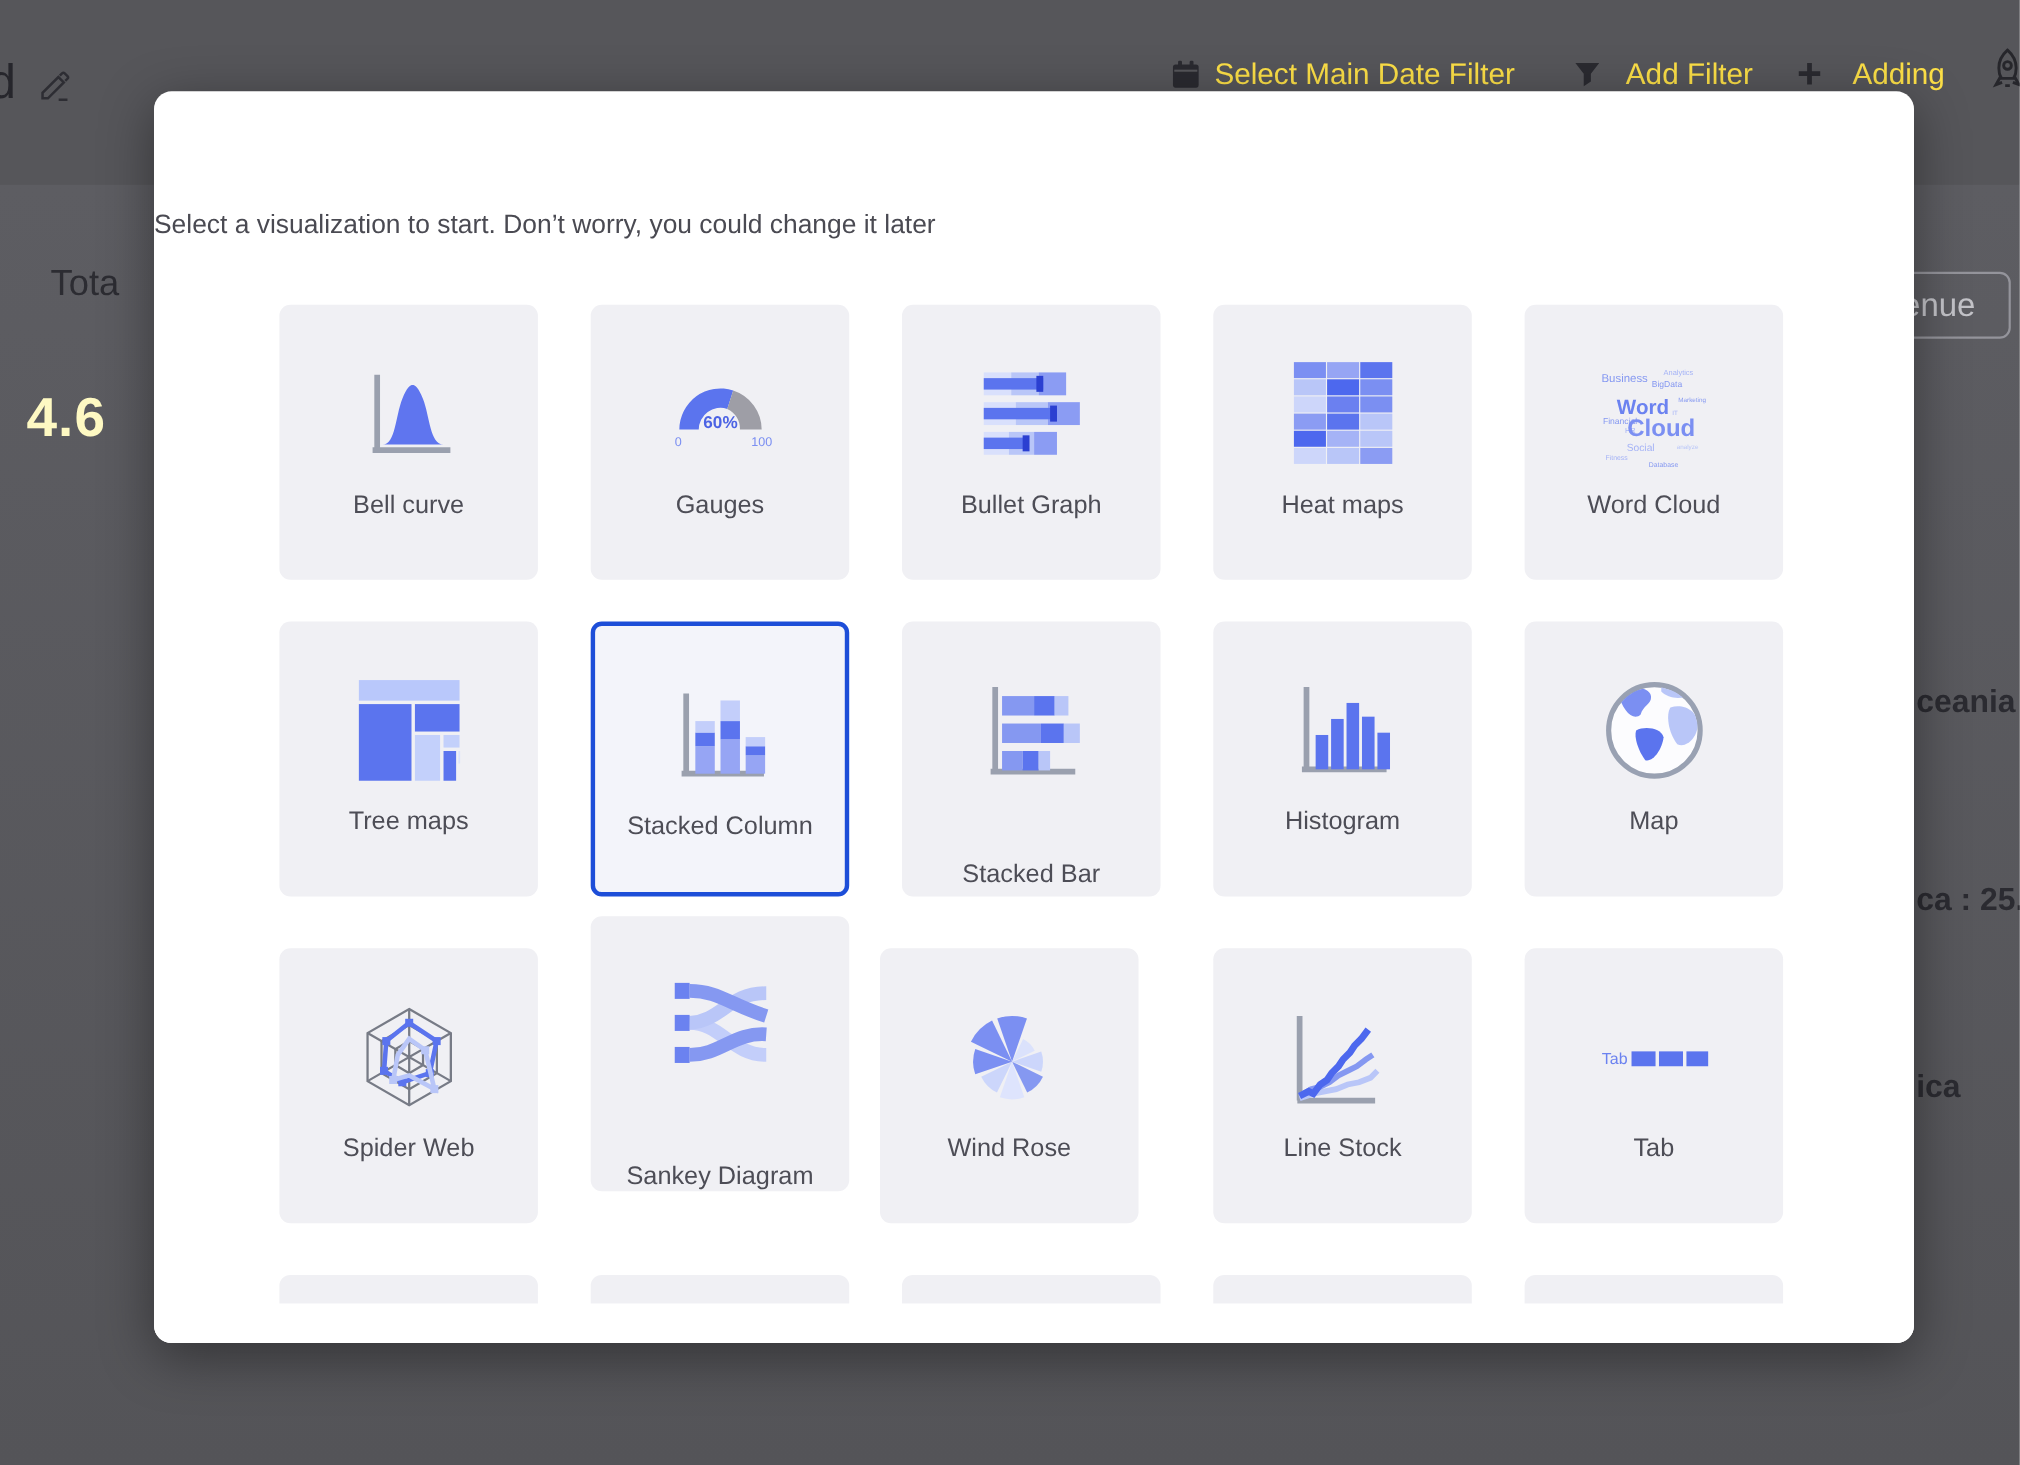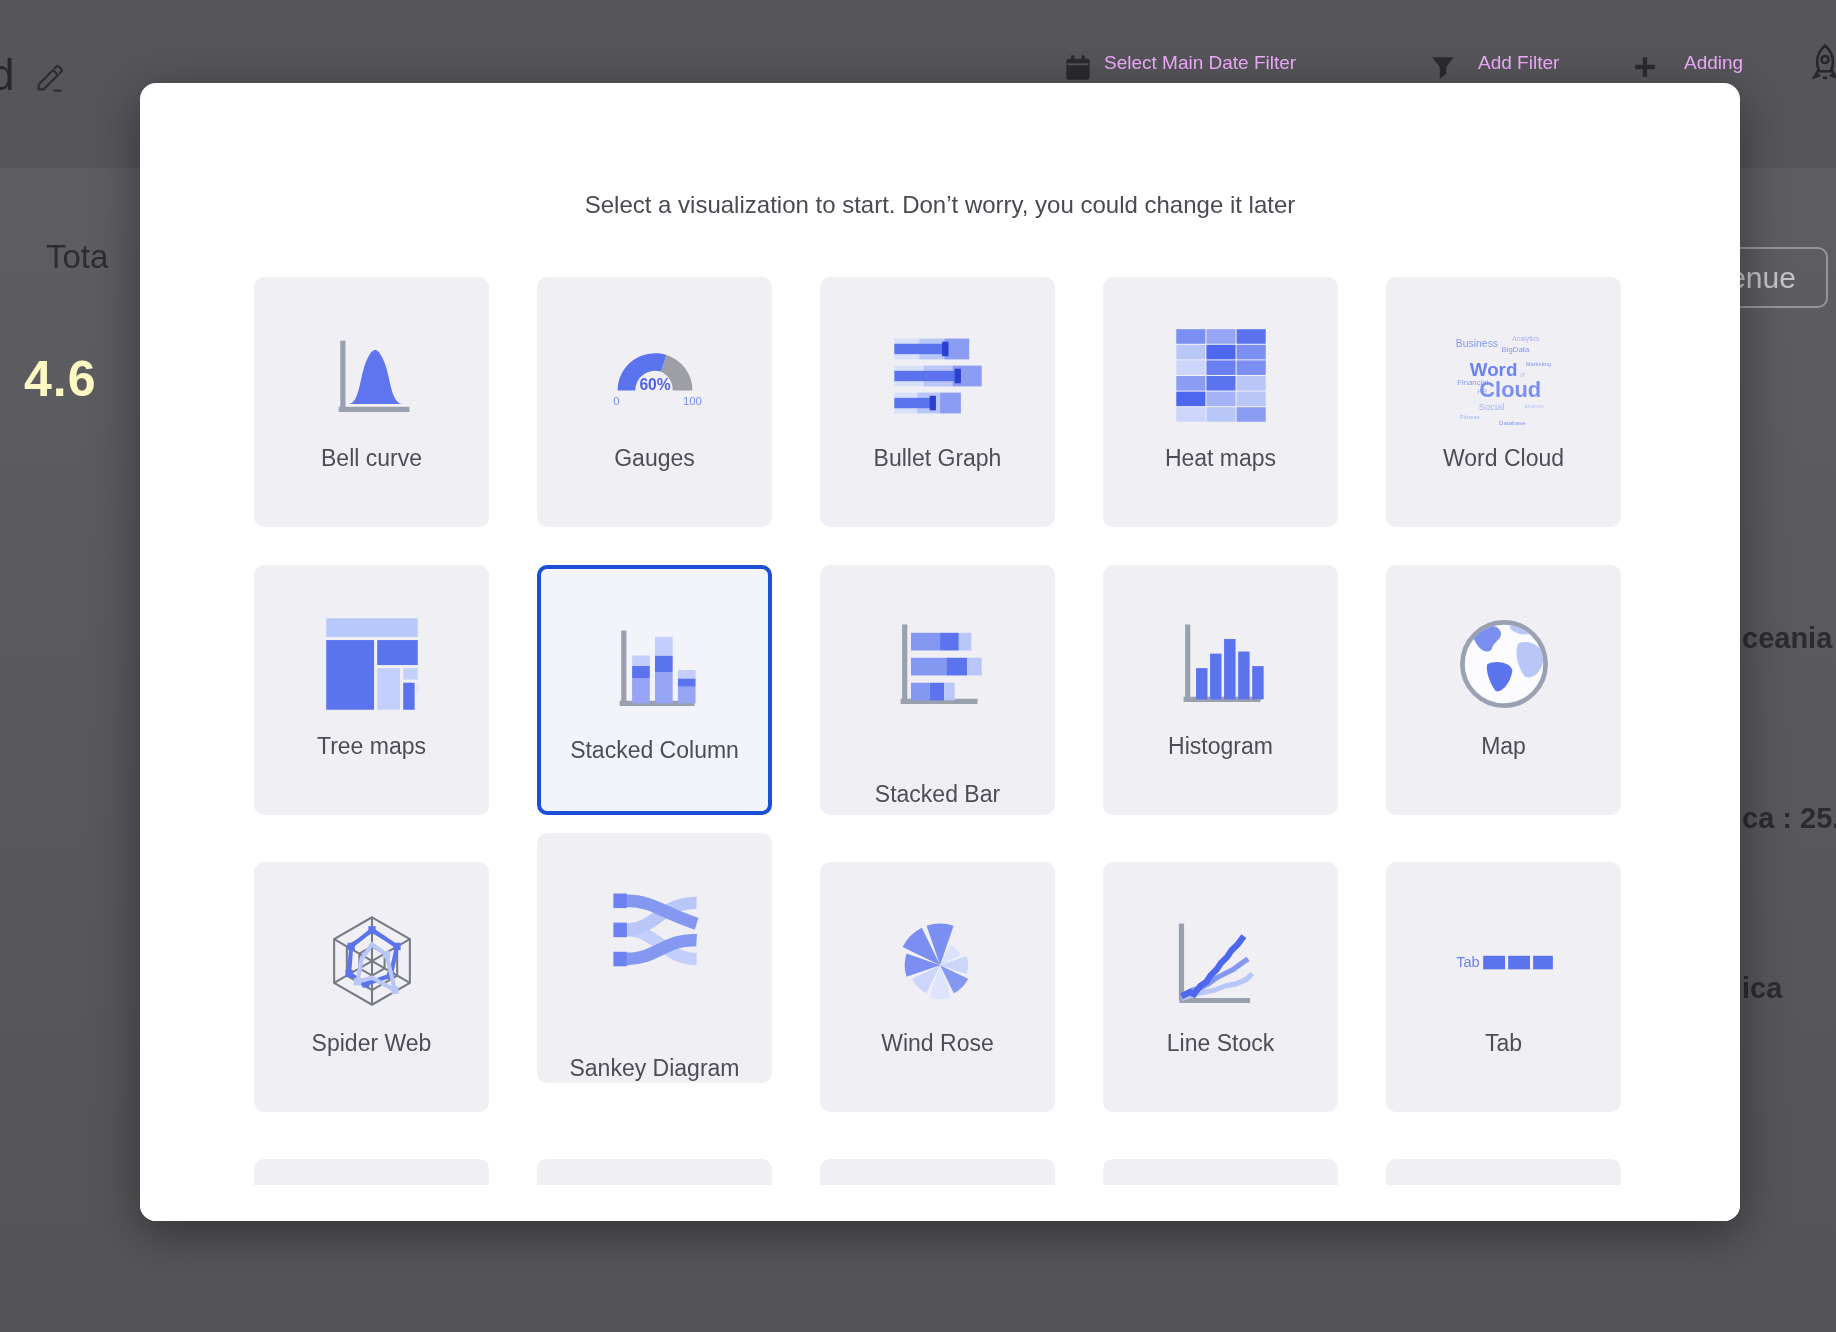--- a/index.html
+++ b/index.html
@@ -8,36 +8,36 @@
     font-family:"Liberation Sans","DejaVu Sans",sans-serif;
     background:#545459;-webkit-user-select:none;user-select:none;
   }
   
   .bg-header{position:absolute;left:0;top:0;width:1836px;height:168px;background:#56565a;}
   .bg-content{position:absolute;left:0;top:168px;width:1836px;height:1164px;
     background:linear-gradient(#5d5d62,#545458);}
   .bg-text{position:absolute;white-space:nowrap;color:#2b2b31;}
   .bg-title-frag{left:-10px;top:50px;font-size:44px;color:#26262c;}
   .pencil-wrap{position:absolute;left:34px;top:62px;}
-  .tb-item{position:absolute;top:52px;font-size:19px;font-weight:500;color:#f0abfc;}
+  .tb-item{position:absolute;top:52px;font-size:27px;font-weight:500;color:#fde047;}
   .tb-icon{position:absolute;top:54px;}
   .metric-label{left:46px;top:238px;font-size:33px;font-weight:500;color:#2c2c32;}
   .metric-value{left:24px;top:350px;font-size:50px;font-weight:700;color:#fef9c3;letter-spacing:1px;}
   .legend-frag{left:1742px;font-size:29px;font-weight:700;color:#2b2b31;}
   .revenue-btn{position:absolute;left:1682px;top:247px;width:146px;height:61px;
     border:2px solid #94949b;border-radius:10px;box-sizing:border-box;
     display:flex;align-items:center;justify-content:center;
     font-size:30px;color:#c3c3c8;background:transparent;}
   
   .modal{position:absolute;left:140px;top:83px;width:1600px;height:1138px;
     background:#ffffff;border-radius:16px;overflow:hidden;
     box-shadow:0 12px 48px rgba(0,0,0,.4);}
   .modal-title{position:absolute;top:44px;left:0;width:100%;text-align:center;
     font-size:42px;font-weight:700;color:#4e4e55;}
-  .modal-subtitle{position:absolute;top:108px;left:0;width:100%;text-align:center;
+  .modal-subtitle{position:absolute;top:108px;left:0;width:100%;
     font-size:24px;color:#4a4a52;}
   .card{position:absolute;width:235px;height:250px;background:#f0f0f4;border-radius:10px;
     box-sizing:border-box;display:flex;flex-direction:column;align-items:center;
     padding-top:44px;cursor:pointer;z-index:1;}
   .card.selected{border:4px solid #1d4ed8;background:#f3f4fa;}
   .card .icon{width:110px;height:110px;display:flex;align-items:center;justify-content:center;}
   .card .icon svg{width:104px;height:104px;}
   .card .label{margin-top:12px;font-size:23px;font-weight:500;color:#4d4d56;
     text-align:center;line-height:1.32;padding:0 10px;}
   .footer-mask{position:absolute;left:0;bottom:0;width:100%;height:36px;background:#fff;z-index:2;}
@@ -310,21 +310,21 @@
     <path d="M23 76 C50 76 62 56 90 58" stroke="#8598f1" stroke-width="12" fill="none"></path>
     <path d="M23 48 C52 46 56 22 90 22" stroke="#b9c6f8" stroke-width="12" fill="none"></path>
     <path d="M23 20 C48 20 58 32 90 42" stroke="#8598f1" stroke-width="12" fill="none"></path>
     <rect x="10" y="13" width="13" height="14" fill="#6b82f0"></rect>
     <rect x="10" y="41" width="13" height="14" fill="#6b82f0"></rect>
     <rect x="10" y="69" width="13" height="14" fill="#6b82f0"></rect>
   </svg>
         </div>
     <div class="label">Sankey Diagram</div>
   </div>
-      <div class="card" style="left: 680px; top: 779px;">
+      <div class="card" style="left: 660px; top: 779px;">
     <div class="icon">
           <svg viewBox="0 0 100 100">
     <path d="M52 54 L39 16.2 A40 40 0 0 1 65 16.2 Z" fill="#7b8ff2"></path>
     <path d="M52 54 L61.6 34.2 A22 22 0 0 1 71.8 44.4 Z" fill="#dbe2fc"></path>
     <path d="M52 54 L77.5 45.2 A27 27 0 0 1 77.5 62.8 Z" fill="#ccd6fb"></path>
     <path d="M52 54 L79 67.1 A30 30 0 0 1 65.2 81 Z" fill="#8598f1"></path>
     <path d="M52 54 L62.7 85.2 A33 33 0 0 1 41.3 85.2 Z" fill="#dee4fd"></path>
     <path d="M52 54 L38.8 81 A30 30 0 0 1 25 67.1 Z" fill="#ccd6fb"></path>
     <path d="M52 54 L19.8 65.1 A34 34 0 0 1 19.8 42.9 Z" fill="#7b8ff2"></path>
     <path d="M52 54 L16 36.5 A40 40 0 0 1 34.5 18 Z" fill="#7b8ff2"></path>

